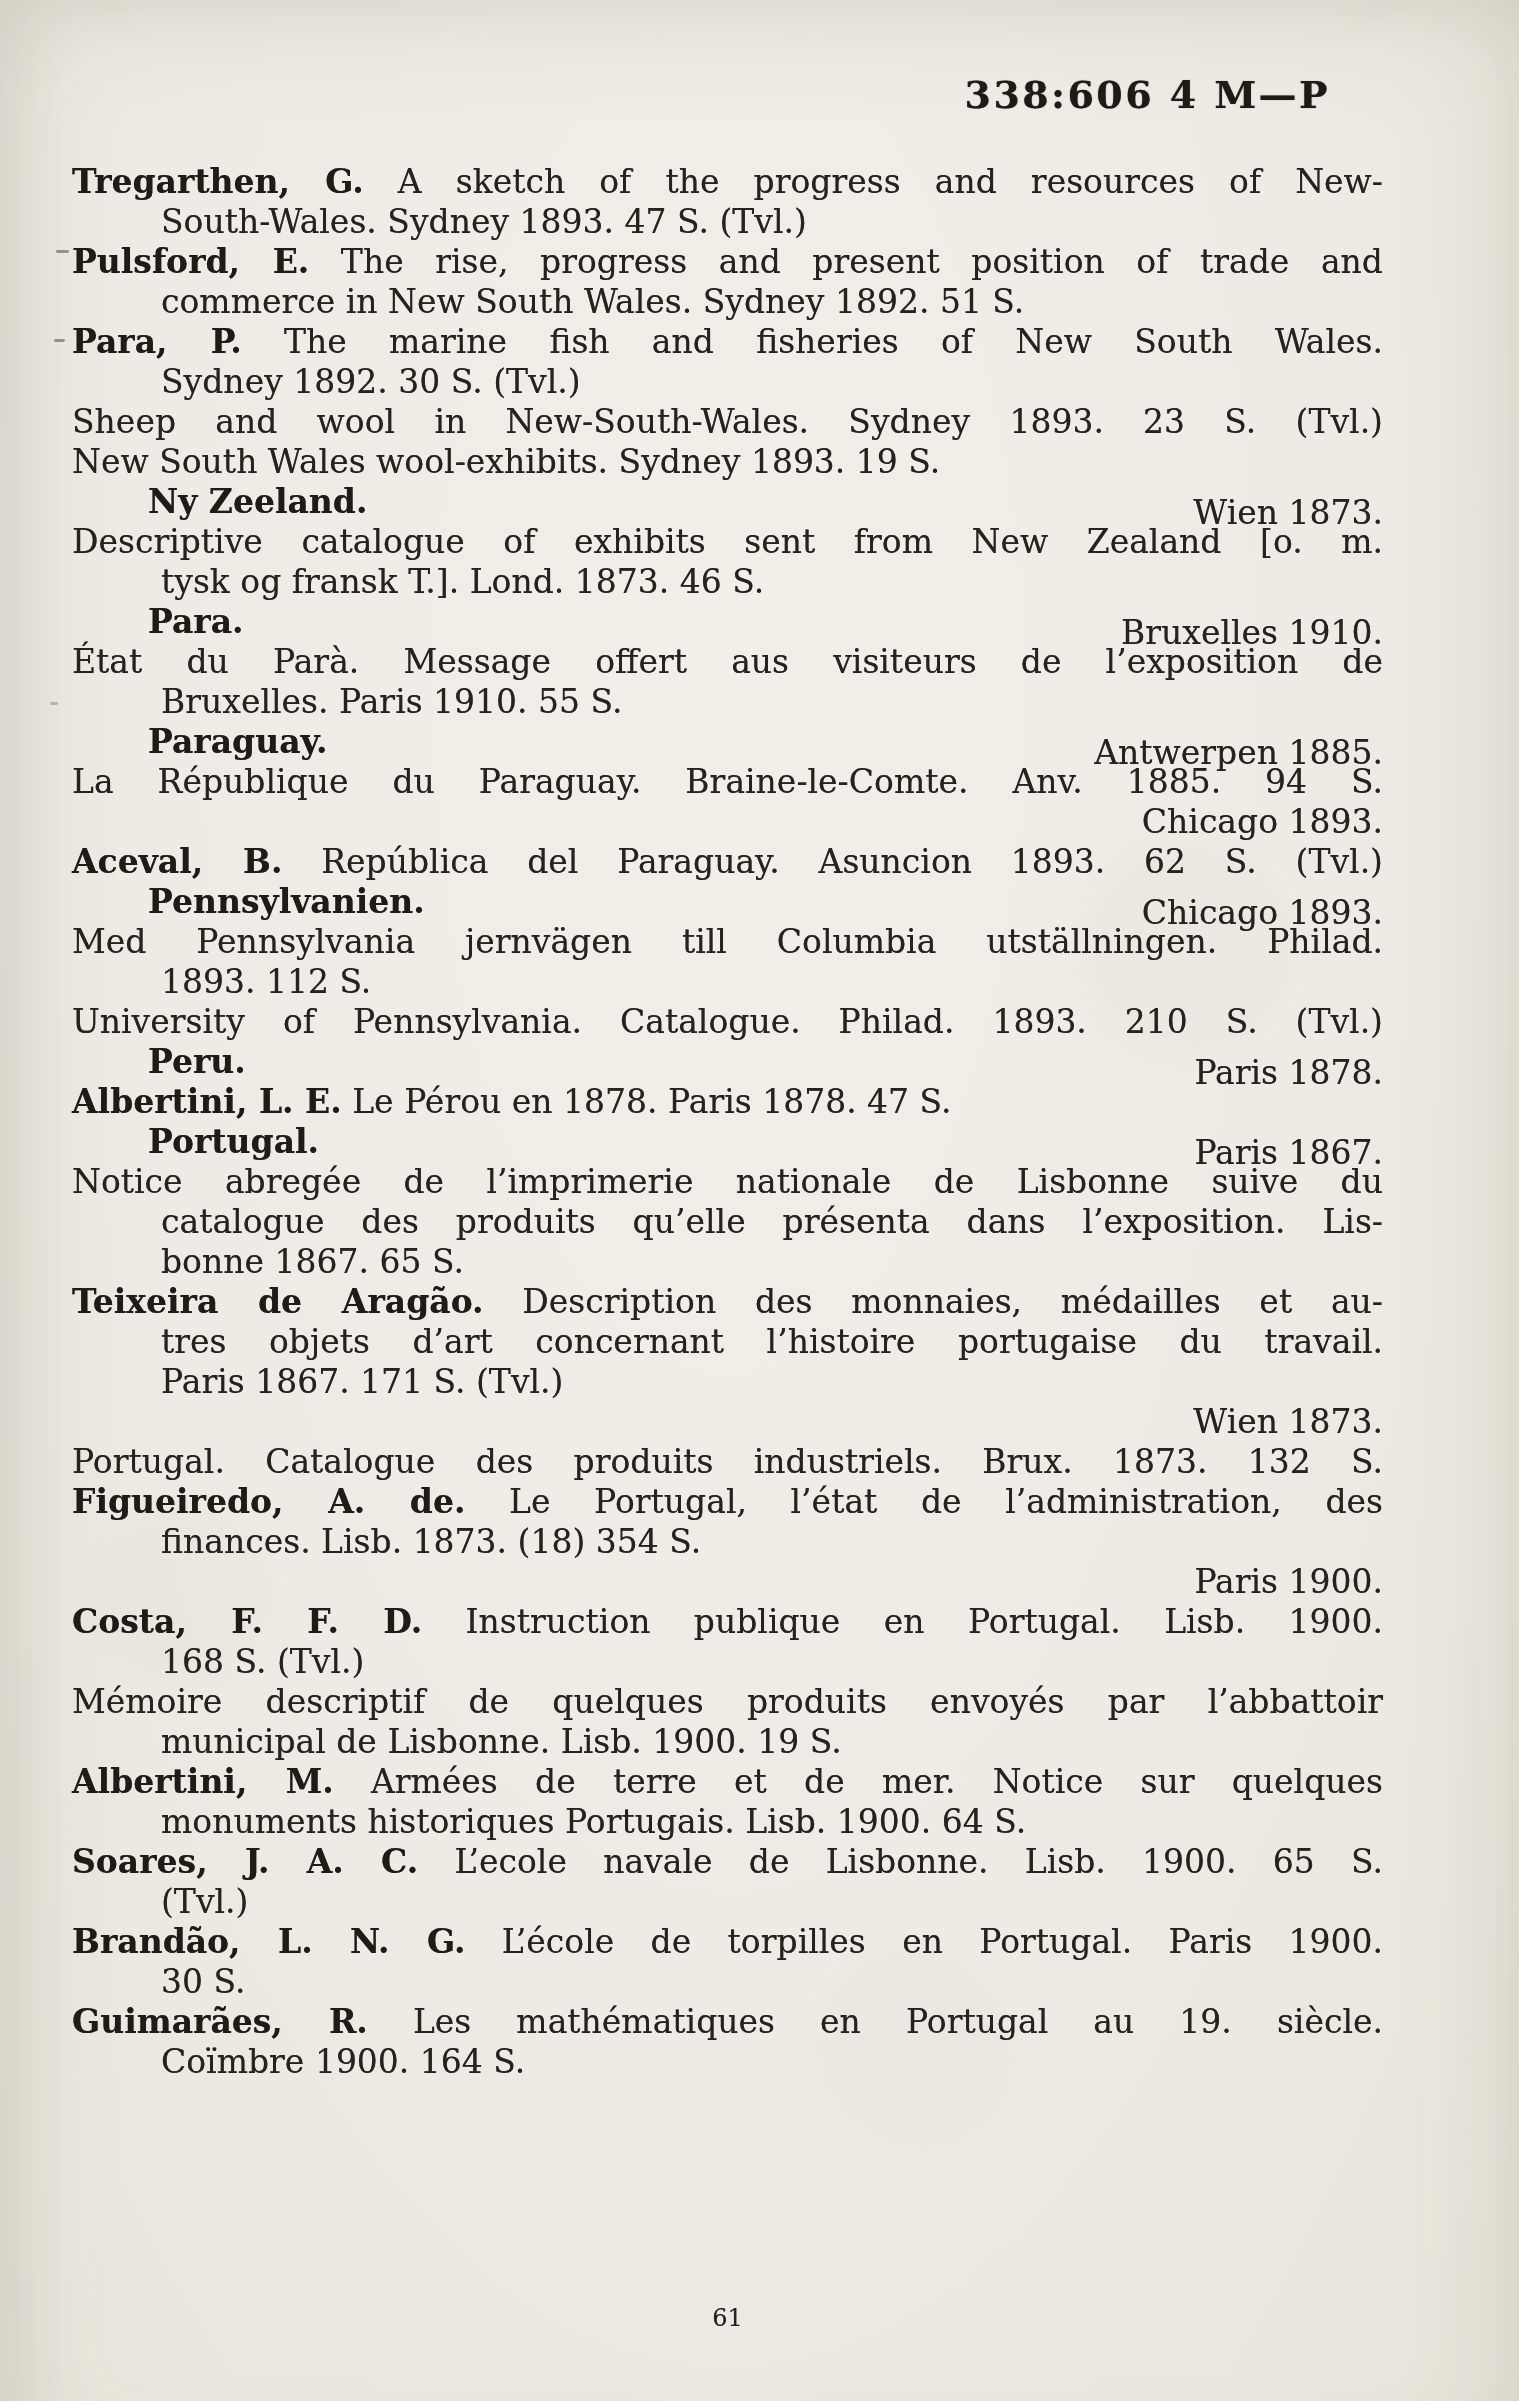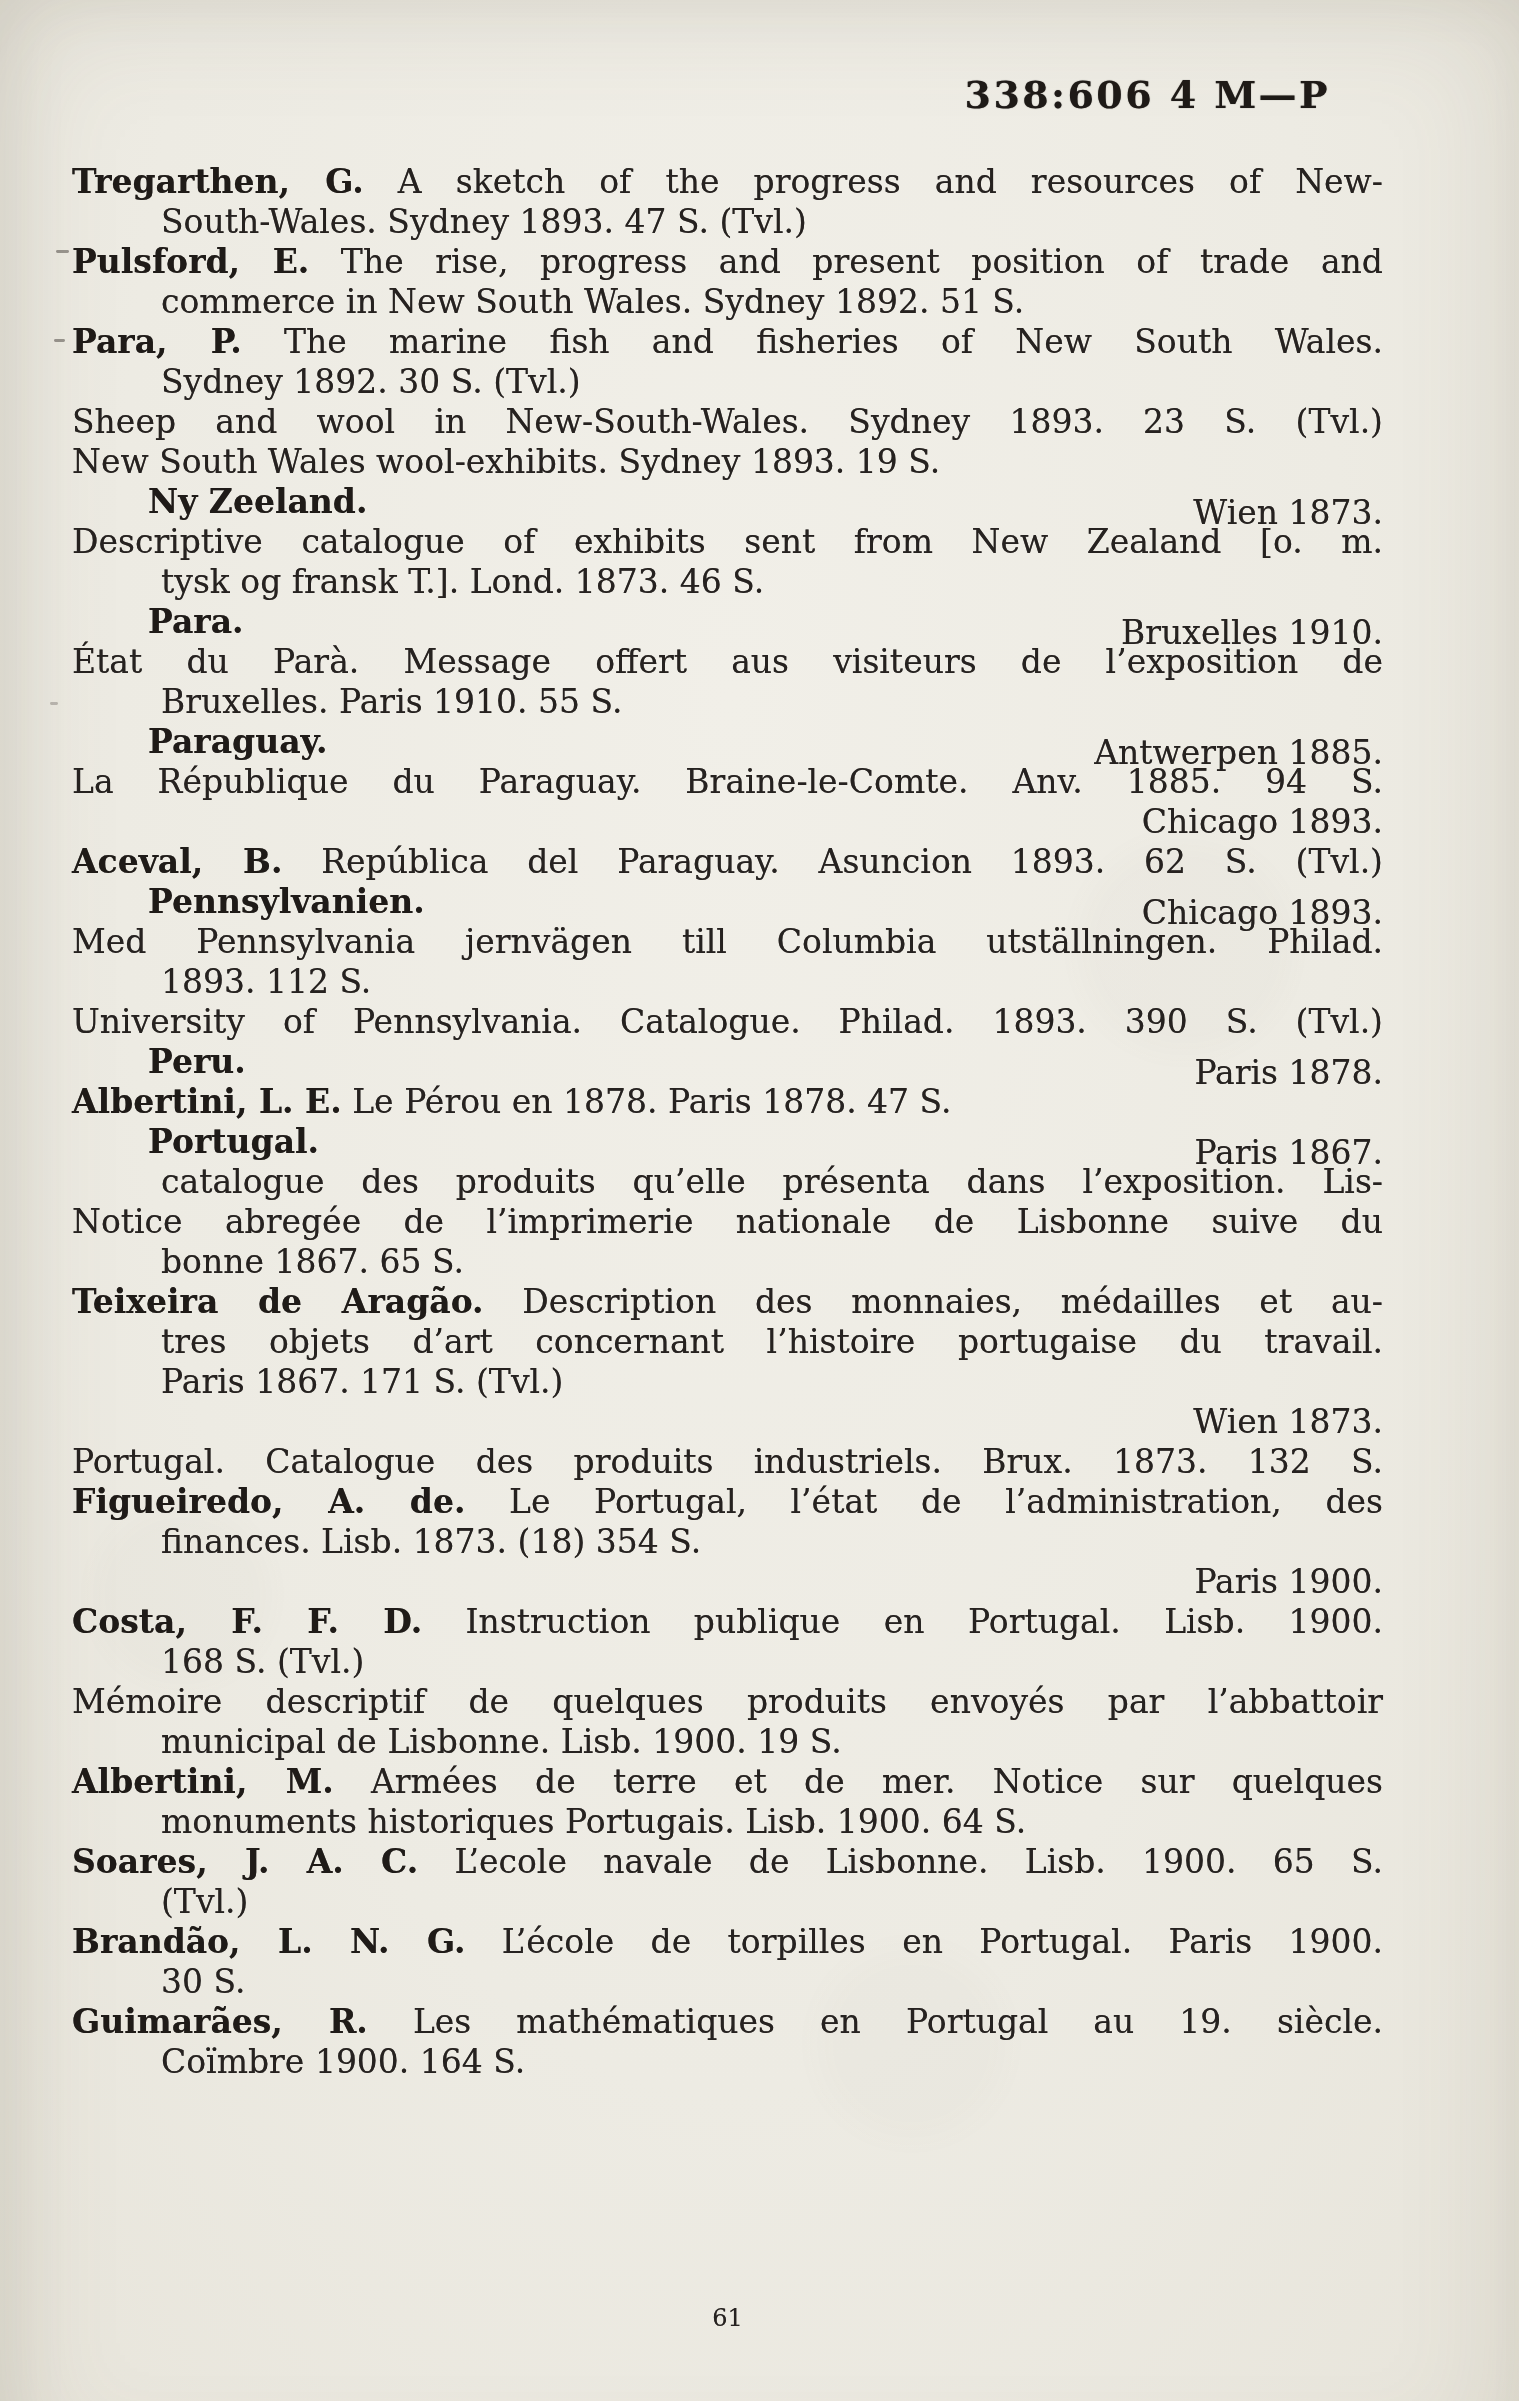--- a/index.html
+++ b/index.html
@@ -89,32 +89,32 @@
       </div>
       <div class="bib-line">La République du Paraguay. Braine-le-Comte. Anv. 1885. 94 S.</div>
       <div class="dateline">Chicago 1893.</div>
       <div class="bib-line"><b class="author">Aceval, B.</b> República del Paraguay. Asuncion 1893. 62 S. (Tvl.)</div>
       <div class="section">
         <span class="heading">Pennsylvanien.</span>
         <span class="pd">Chicago 1893.</span>
       </div>
       <div class="bib-line">Med Pennsylvania jernvägen till Columbia utställningen. Philad.</div>
       <div class="bib-line cont last">1893. 112 S.</div>
-      <div class="bib-line">University of Pennsylvania. Catalogue. Philad. 1893. 390 S. (Tvl.)</div>
+      <div class="bib-line">University of Pennsylvania. Catalogue. Philad. 1893. 210 S. (Tvl.)</div>
       <div class="section">
         <span class="heading">Peru.</span>
         <span class="pd">Paris 1878.</span>
       </div>
       <div class="bib-line last"><b class="author">Albertini, L. E.</b> Le Pérou en 1878. Paris 1878. 47 S.</div>
       <div class="section">
         <span class="heading">Portugal.</span>
         <span class="pd">Paris 1867.</span>
       </div>
+      <div class="bib-line">Notice abregée de l’imprimerie nationale de Lisbonne suive du</div>
       <div class="bib-line cont">catalogue des produits qu’elle présenta dans l’exposition. Lis-</div>
-      <div class="bib-line">Notice abregée de l’imprimerie nationale de Lisbonne suive du</div>
       <div class="bib-line cont last">bonne 1867. 65 S.</div>
       <div class="bib-line"><b class="author">Teixeira de Aragão.</b> Description des monnaies, médailles et au-</div>
       <div class="bib-line cont">tres objets d’art concernant l’histoire portugaise du travail.</div>
       <div class="bib-line cont last">Paris 1867. 171 S. (Tvl.)</div>
       <div class="dateline">Wien 1873.</div>
       <div class="bib-line">Portugal. Catalogue des produits industriels. Brux. 1873. 132 S.</div>
       <div class="bib-line"><b class="author">Figueiredo, A. de.</b> Le Portugal, l’état de l’administration, des</div>
       <div class="bib-line cont last">finances. Lisb. 1873. (18) 354 S.</div>
       <div class="dateline">Paris 1900.</div>
       <div class="bib-line"><b class="author">Costa, F. F. D.</b> Instruction publique en Portugal. Lisb. 1900.</div>

